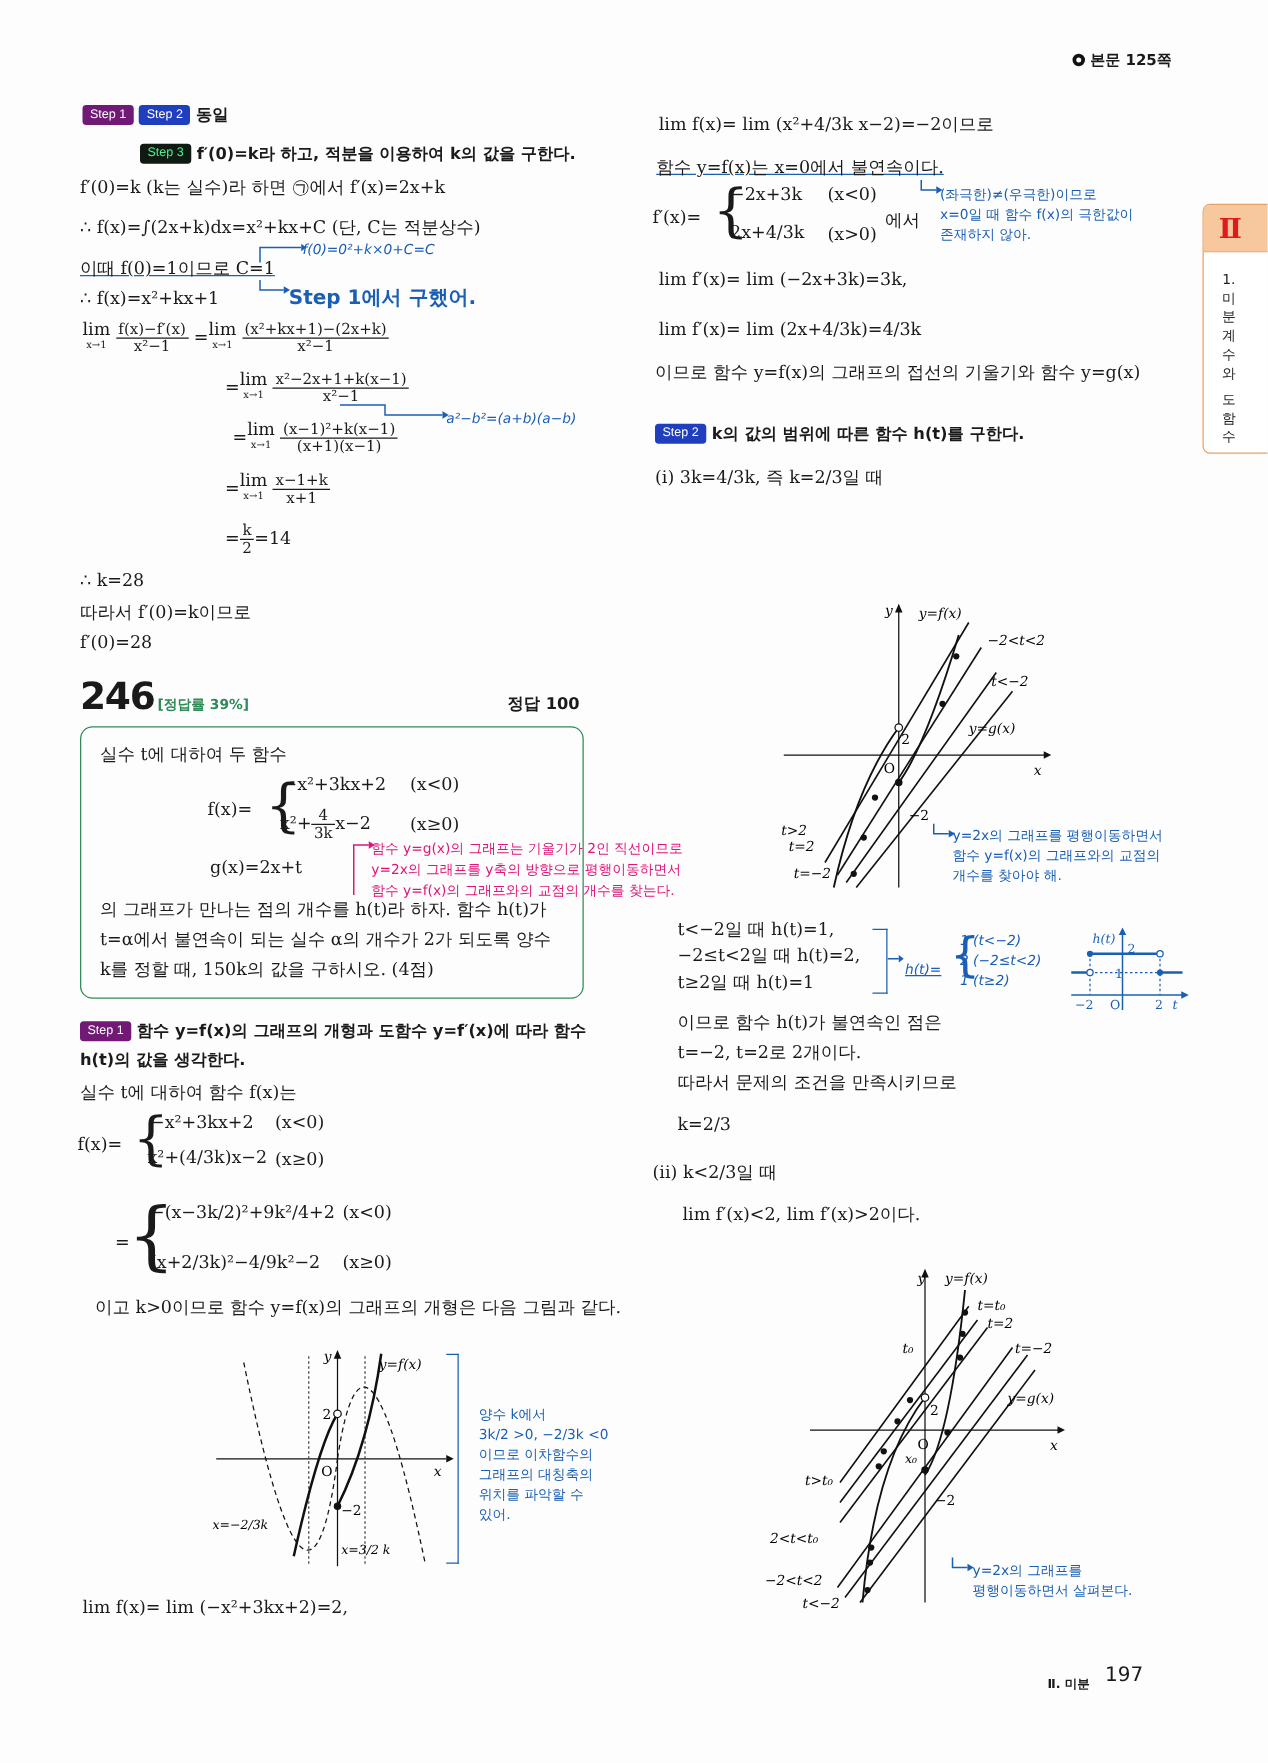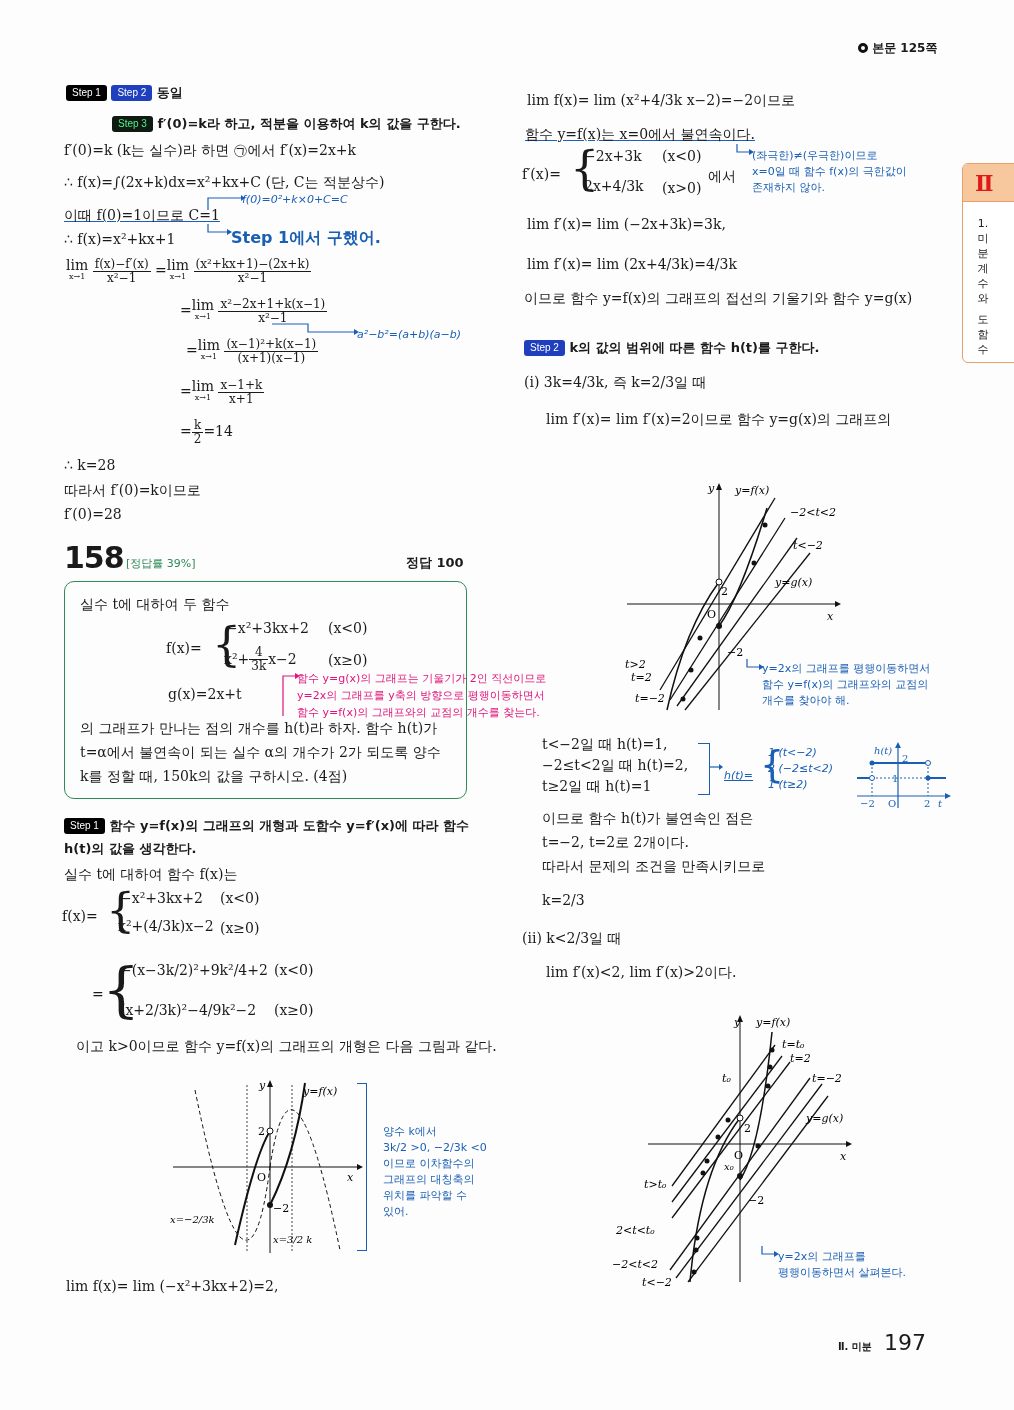--- a/index.html
+++ b/index.html
@@ -2,21 +2,21 @@
 <html><head>
 <meta charset="utf-8">
 <style>
   * { box-sizing: border-box; margin: 0; padding: 0; }
   body { width: 1014px; height: 1410px; background: #fdfdfd; font-family: "DejaVu Serif", serif; color: #1a1a1a; position: relative; overflow: hidden; font-size: 14px; }
   .abs { position: absolute; }
   .sans { font-family: "DejaVu Sans", sans-serif; }
   .serif { font-family: "DejaVu Serif", serif; }
   .line { position: absolute; white-space: nowrap; font-size: 14px; line-height: 20px; }
   .badge { display: inline-block; color: #fff; font-family: "Liberation Sans", sans-serif; font-size: 10px; padding: 1px 6px; border-radius: 3px; line-height: 14px; vertical-align: middle; }
-  .b-red { background: #000000; }
+  .b-red { background: #701a75; }
   .b-blue { background: #1f3fbf; }
   .b-black { background: #0f1a12; color: #4cf08a; }
   .bold { font-weight: bold; font-family: "DejaVu Sans", sans-serif; font-size: 13px; }
   .note-blue { color: #1a5fb4; font-family: "DejaVu Sans", sans-serif; font-size: 11px; }
   .note-pink { color: #e0147a; font-family: "DejaVu Sans", sans-serif; font-size: 11px; }
   .frac { display: inline-block; vertical-align: middle; text-align: center; font-size: 12px; line-height: 13px; }
   .frac .n { display: block; border-bottom: 1px solid #1a1a1a; padding: 0 2px; }
   .frac .d { display: block; padding: 0 2px; }
   .lim { display: inline-block; vertical-align: middle; text-align: center; line-height: 12px; }
   .lim .l { display: block; font-size: 14px; }
@@ -101,22 +101,22 @@
   =<span class="lim"><span class="l">lim</span><span class="s">x→1</span></span>
   <span class="frac"><span class="n">x−1+k</span><span class="d">x+1</span></span>
 </div>
 <div class="line" style="left:180px; top:413px; line-height:36px;">
   =<span class="frac"><span class="n">k</span><span class="d">2</span></span><span>=14</span>
 </div>
 <div class="line" style="left:64px; top:455px;">∴ k=28</div>
 <div class="line" style="left:64px; top:480px;">따라서 f′(0)=k이므로</div>
 <div class="line" style="left:64px; top:504px;">f′(0)=28</div>
 
-<div class="abs sans" style="left:64px; top:540px; font-size:30px; font-weight:bold; letter-spacing:-1px;">158</div>
-<div class="abs sans" style="left:126px; top:556px; font-size:11px; color:#2e8b57; font-weight:normal;">[정답률 39%]</div>
+<div class="abs sans" style="left:64px; top:540px; font-size:30px; font-weight:bold; letter-spacing:-1px;">246</div>
+<div class="abs sans" style="left:126px; top:556px; font-size:11px; color:#2e8b57; font-weight:bold;">[정답률 39%]</div>
 <div class="abs sans" style="left:406px; top:554px; font-size:13px; font-weight:bold;">정답 100</div>
 
 <div class="problem-box"></div>
 <div class="line" style="left:80px; top:594px;">실수 t에 대하여 두 함수</div>
 <div class="abs" style="left:166px; top:618px; font-size:14px;">
   <span style="position:absolute; top:22px; white-space:nowrap;">f(x)=</span>
   <span style="position:absolute; left:46px; top:0; font-size:46px; line-height:52px; font-weight:lighter;">{</span>
   <span style="position:absolute; left:60px; top:2px; white-space:nowrap;"><span>−x²+3kx+2</span></span>
   <span style="position:absolute; left:162px; top:2px; white-space:nowrap;">(x&lt;0)</span>
   <span style="position:absolute; left:58px; top:28px; white-space:nowrap;"><span>x²+</span><span class="frac"><span class="n">4</span><span class="d">3k</span></span><span>x−2</span></span>
@@ -219,21 +219,20 @@
 <div class="line" style="left:527px; top:254px;">lim f′(x)= lim (2x+4/3k)=4/3k</div>
 <div class="line" style="left:524px; top:286px; line-height:24px;">
   <div>이므로 함수 y=f(x)의 그래프의 접선의 기울기와 함수 y=g(x)</div>
 </div>
 <div class="line" style="left:524px; top:337px;">
   <span class="badge b-blue">Step 2</span>
   <span class="bold">k의 값의 범위에 따른 함수 h(t)를 구한다.</span>
 </div>
 <div class="line" style="left:524px; top:372px;">(i) 3k=4/3k, 즉 k=2/3일 때</div>
 <div class="line" style="left:546px; top:404px; line-height:30px;">
-  <div>lim f′(x)= lim f′(x)=2이므로 함수 y=g(x)의 그래프의</div>
 </div>
 
 <svg class="abs" style="left:615px; top:478px;" width="230" height="235" viewBox="0 0 230 235">
   <line x1="12" y1="126" x2="222" y2="126" stroke="#111"></line>
     <path d="M220 123 L226 126 L220 129Z" fill="#111"></path>
   <line x1="104" y1="232" x2="104" y2="8" stroke="#111"></line>
     <path d="M101 12 L104 5 L107 12Z" fill="#111"></path>
   <path d="M52 232 Q70 150 104 104" fill="none" stroke="#111" stroke-width="1.5"></path>
   <path d="M104 148 Q125 120 152 30" fill="none" stroke="#111" stroke-width="1.5"></path>
   <line x1="45" y1="212" x2="160" y2="20" stroke="#111" stroke-width="1.3"></line>
@@ -367,13 +366,13 @@
 <svg class="abs" style="left:760px;top:1244px;" width="20" height="16">
     <path d="M2 2 V10 H14" fill="none" stroke="#1a5fb4" stroke-width="1.2"></path>
     <path d="M14 7 L19 10 L14 13Z" fill="#1a5fb4"></path>
   </svg>
 <div class="abs note-blue" style="left:778px; top:1249px; line-height:16px;">
   <div>y=2x의 그래프를</div>
   <div>평행이동하면서 살펴본다.</div>
 </div>
 
 <div class="abs sans" style="left:838px; top:1340px; font-size:10px; font-weight:bold;">Ⅱ. 미분</div>
-<div class="abs sans" style="left:884px; top:1330px; font-size:22px;">197</div>
+<div class="abs sans" style="left:884px; top:1330px; font-size:16px;">197</div>
 
 </body></html>

